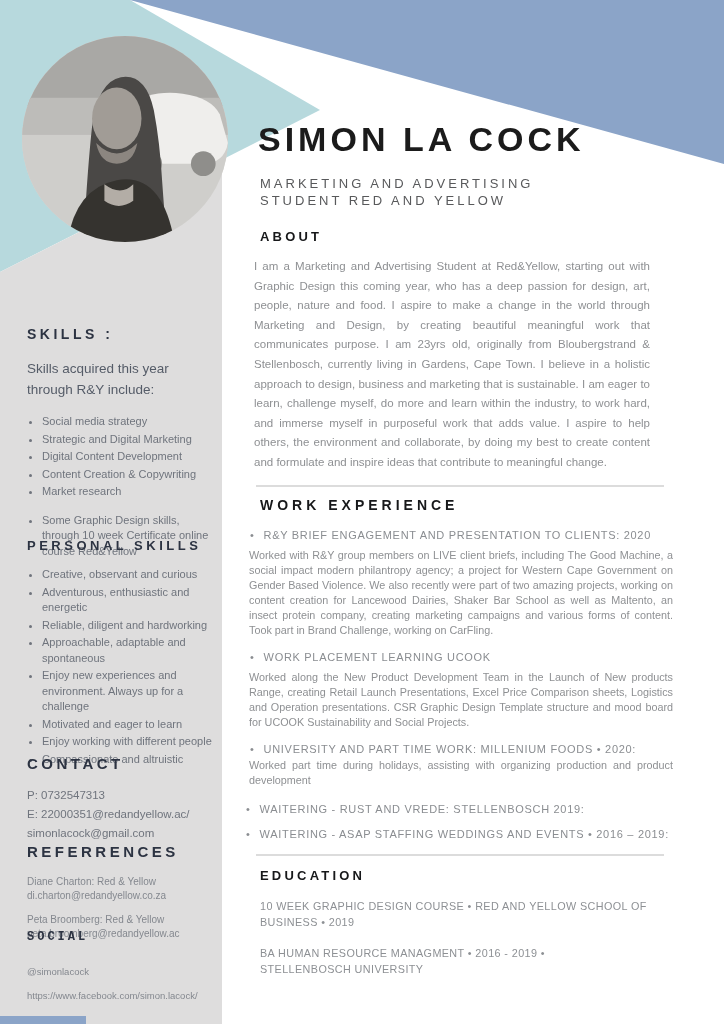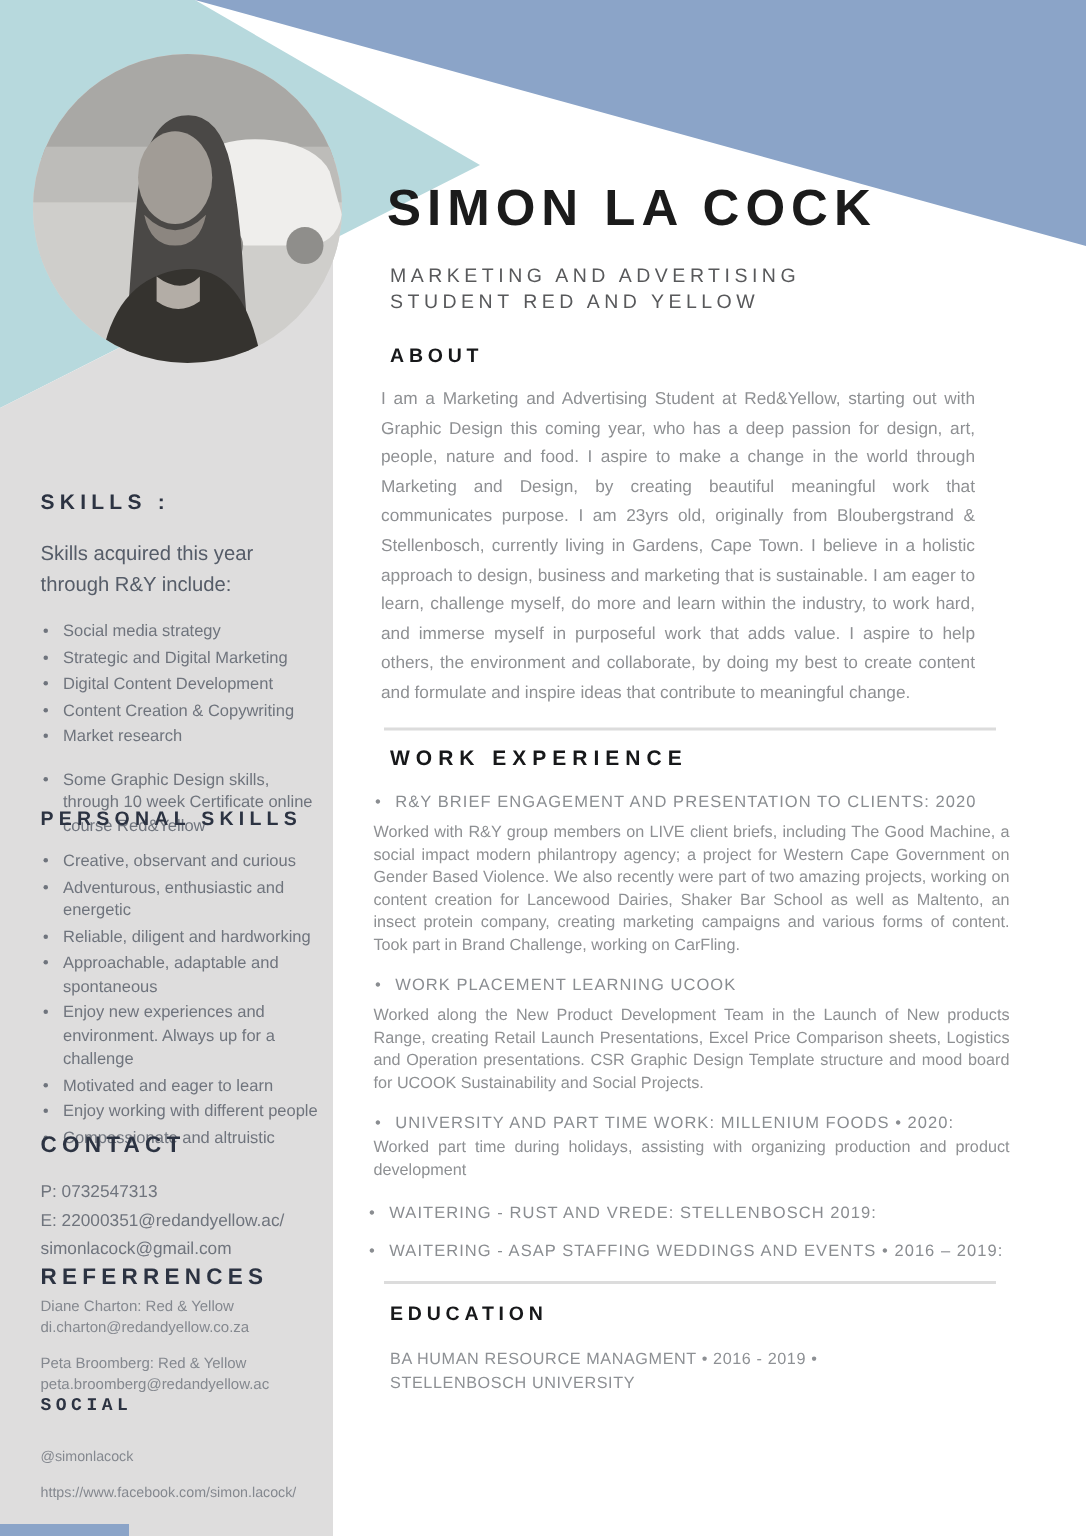--- a/index.html
+++ b/index.html
@@ -106,21 +106,21 @@
 
   <div class="sb pos-contact">
     <div class="sb-h" style="font-size:15px;">CONTACT</div>
     <div class="sb-line" style="margin-top:14px;">P: 0732547313</div>
     <div class="sb-line">E: 22000351@redandyellow.ac/</div>
     <div class="sb-line">simonlacock@gmail.com</div>
   </div>
 
   <div class="sb pos-references">
     <div class="sb-h" style="font-size:15px;">REFERRENCES</div>
-    <div class="sb-ref" style="margin-top:5px;">Diane Charton: Red &amp; Yellow</div>
+    <div class="sb-ref" style="margin-top:15px;">Diane Charton: Red &amp; Yellow</div>
     <div class="sb-ref">di.charton@redandyellow.co.za</div>
     <div class="sb-ref gap-ref">Peta Broomberg: Red &amp; Yellow</div>
     <div class="sb-ref">peta.broomberg@redandyellow.ac</div>
   </div>
 
   <div class="sb pos-social">
     <div class="sb-h small">SOCIAL</div>
     <div class="sb-soc" style="margin-top:22px;">@simonlacock</div>
     <div class="sb-soc" style="margin-top:13px;">https://www.facebook.com/simon.lacock/</div>
   </div>
@@ -174,16 +174,17 @@
     <div>
       <div class="entry-title" style="margin-top:13px;margin-left:0;">
         <span class="dot">•</span>
         <span>WAITERING - ASAP STAFFING WEDDINGS AND EVENTS • 2016 – 2019:</span>
       </div>
     </div>
 
     <div class="divider" style="margin-top:14px;"></div>
 
     <div class="h-sec" style="margin-top:12px;">EDUCATION</div>
+    <div class="edu-item w2">10 WEEK GRAPHIC DESIGN COURSE • RED AND YELLOW SCHOOL OF BUSINESS • 2019</div>
     <div class="edu-item w3">BA HUMAN RESOURCE MANAGMENT • 2016 - 2019 • STELLENBOSCH UNIVERSITY</div>
 
   </div>
 </div>
 
 </body></html>

